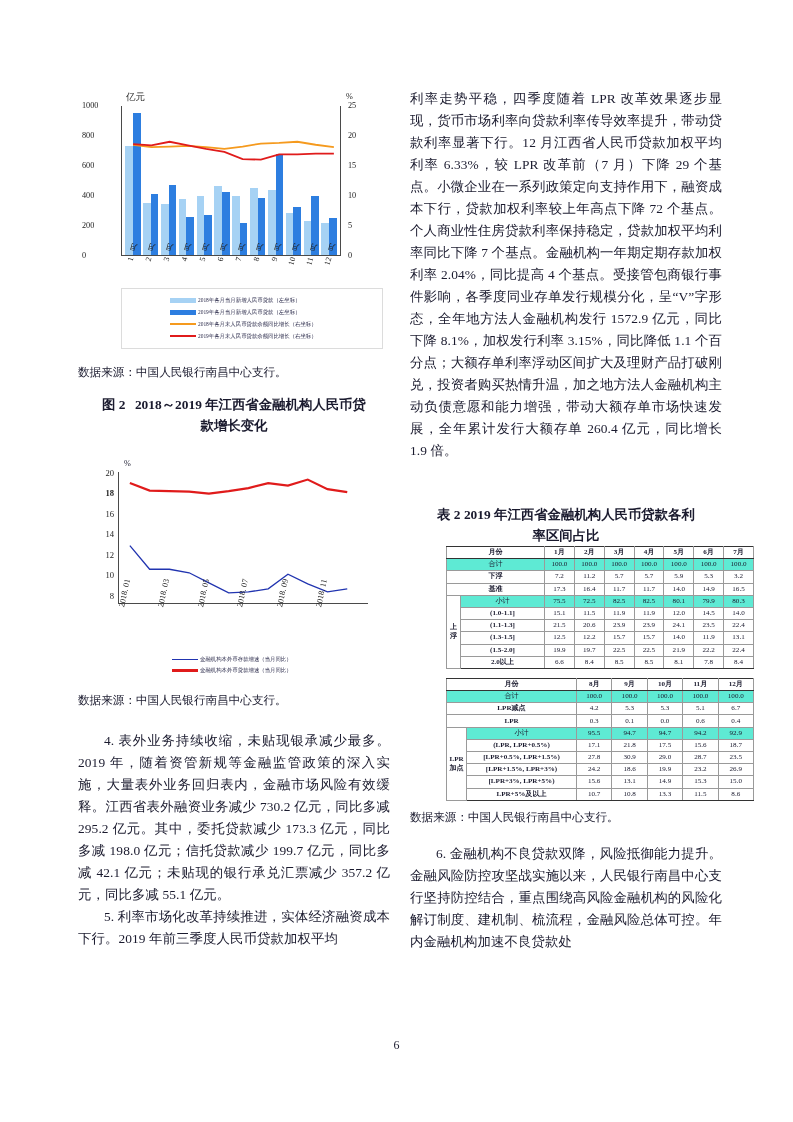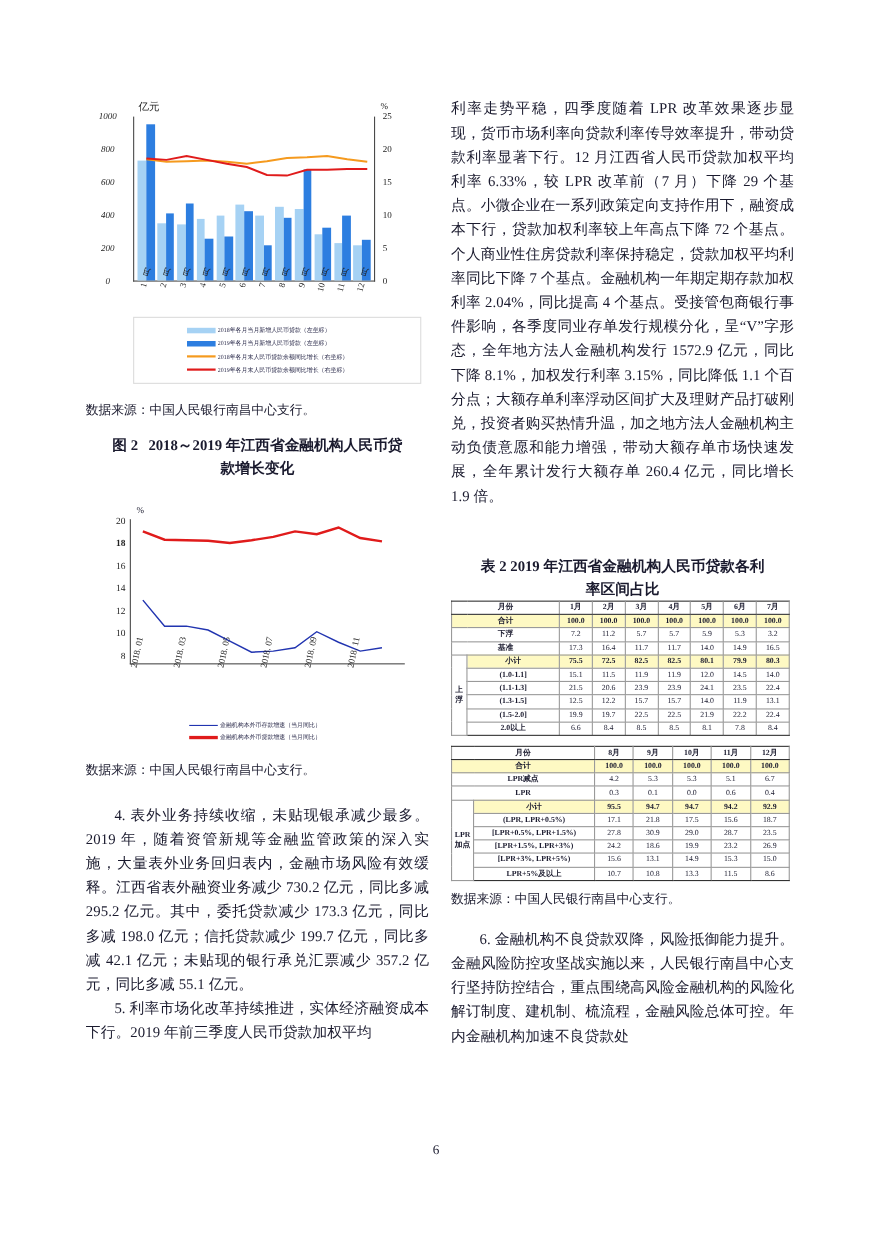--- a/index.html
+++ b/index.html
@@ -95,23 +95,22 @@
     position: absolute;
     font-size: 8.2px;
     color: #222;
   }
   .c2-ylab-l { left: 48px; top: 3px; font-size: 9.5px; }
   .c2-ylab-r { left: 268px; top: 4px; font-size: 8.2px; }
   .c2-ytick {
     position: absolute;
     font-size: 8.2px;
     color: #222;
-    text-align: center;
+    text-align: left;
     width: 32px;
-    font-style: italic;
   }
   .c2-ytick-r {
     position: absolute;
     font-size: 8.2px;
     color: #222;
     text-align: left;
     width: 24px;
     left: 270px;
   }
   .c2-bars {
@@ -235,36 +234,37 @@
     height: 11px;
   }
 
   
   table.t2 {
     border-collapse: collapse;
     width: 308px;
     font-size: 7.1px;
     font-family: "Liberation Serif", serif;
     table-layout: fixed;
+    margin-left: 36px;
   }
   table.t2 td, table.t2 th {
     border: 0.6px solid #9a9a9a;
     text-align: center;
     padding: 1.1px 0 1.1px 0;
     color: #1a1a2e;
     line-height: 9px;
     font-weight: normal;
   }
   table.t2 .hdr {
     font-weight: bold;
     border-top: 1.4px solid #333;
     border-bottom: 1.1px solid #333;
   }
   table.t2 .lbl { font-weight: bold; }
-  table.t2 .green { background: #fef9c3; font-weight: bold; }
+  table.t2 .green { background: #5eead4; font-weight: normal; }
   table.t2 .side {
     font-weight: bold;
     width: 16px;
     line-height: 8.4px;
   }
   table.t2 .rowlbl { text-align: center; }
   table.t2 tr.lastrow td { border-bottom: 1.4px solid #333; }
   .t2-block { margin-top: 0; }
   .t2-block2 { margin-top: 9px; }
 </style>

